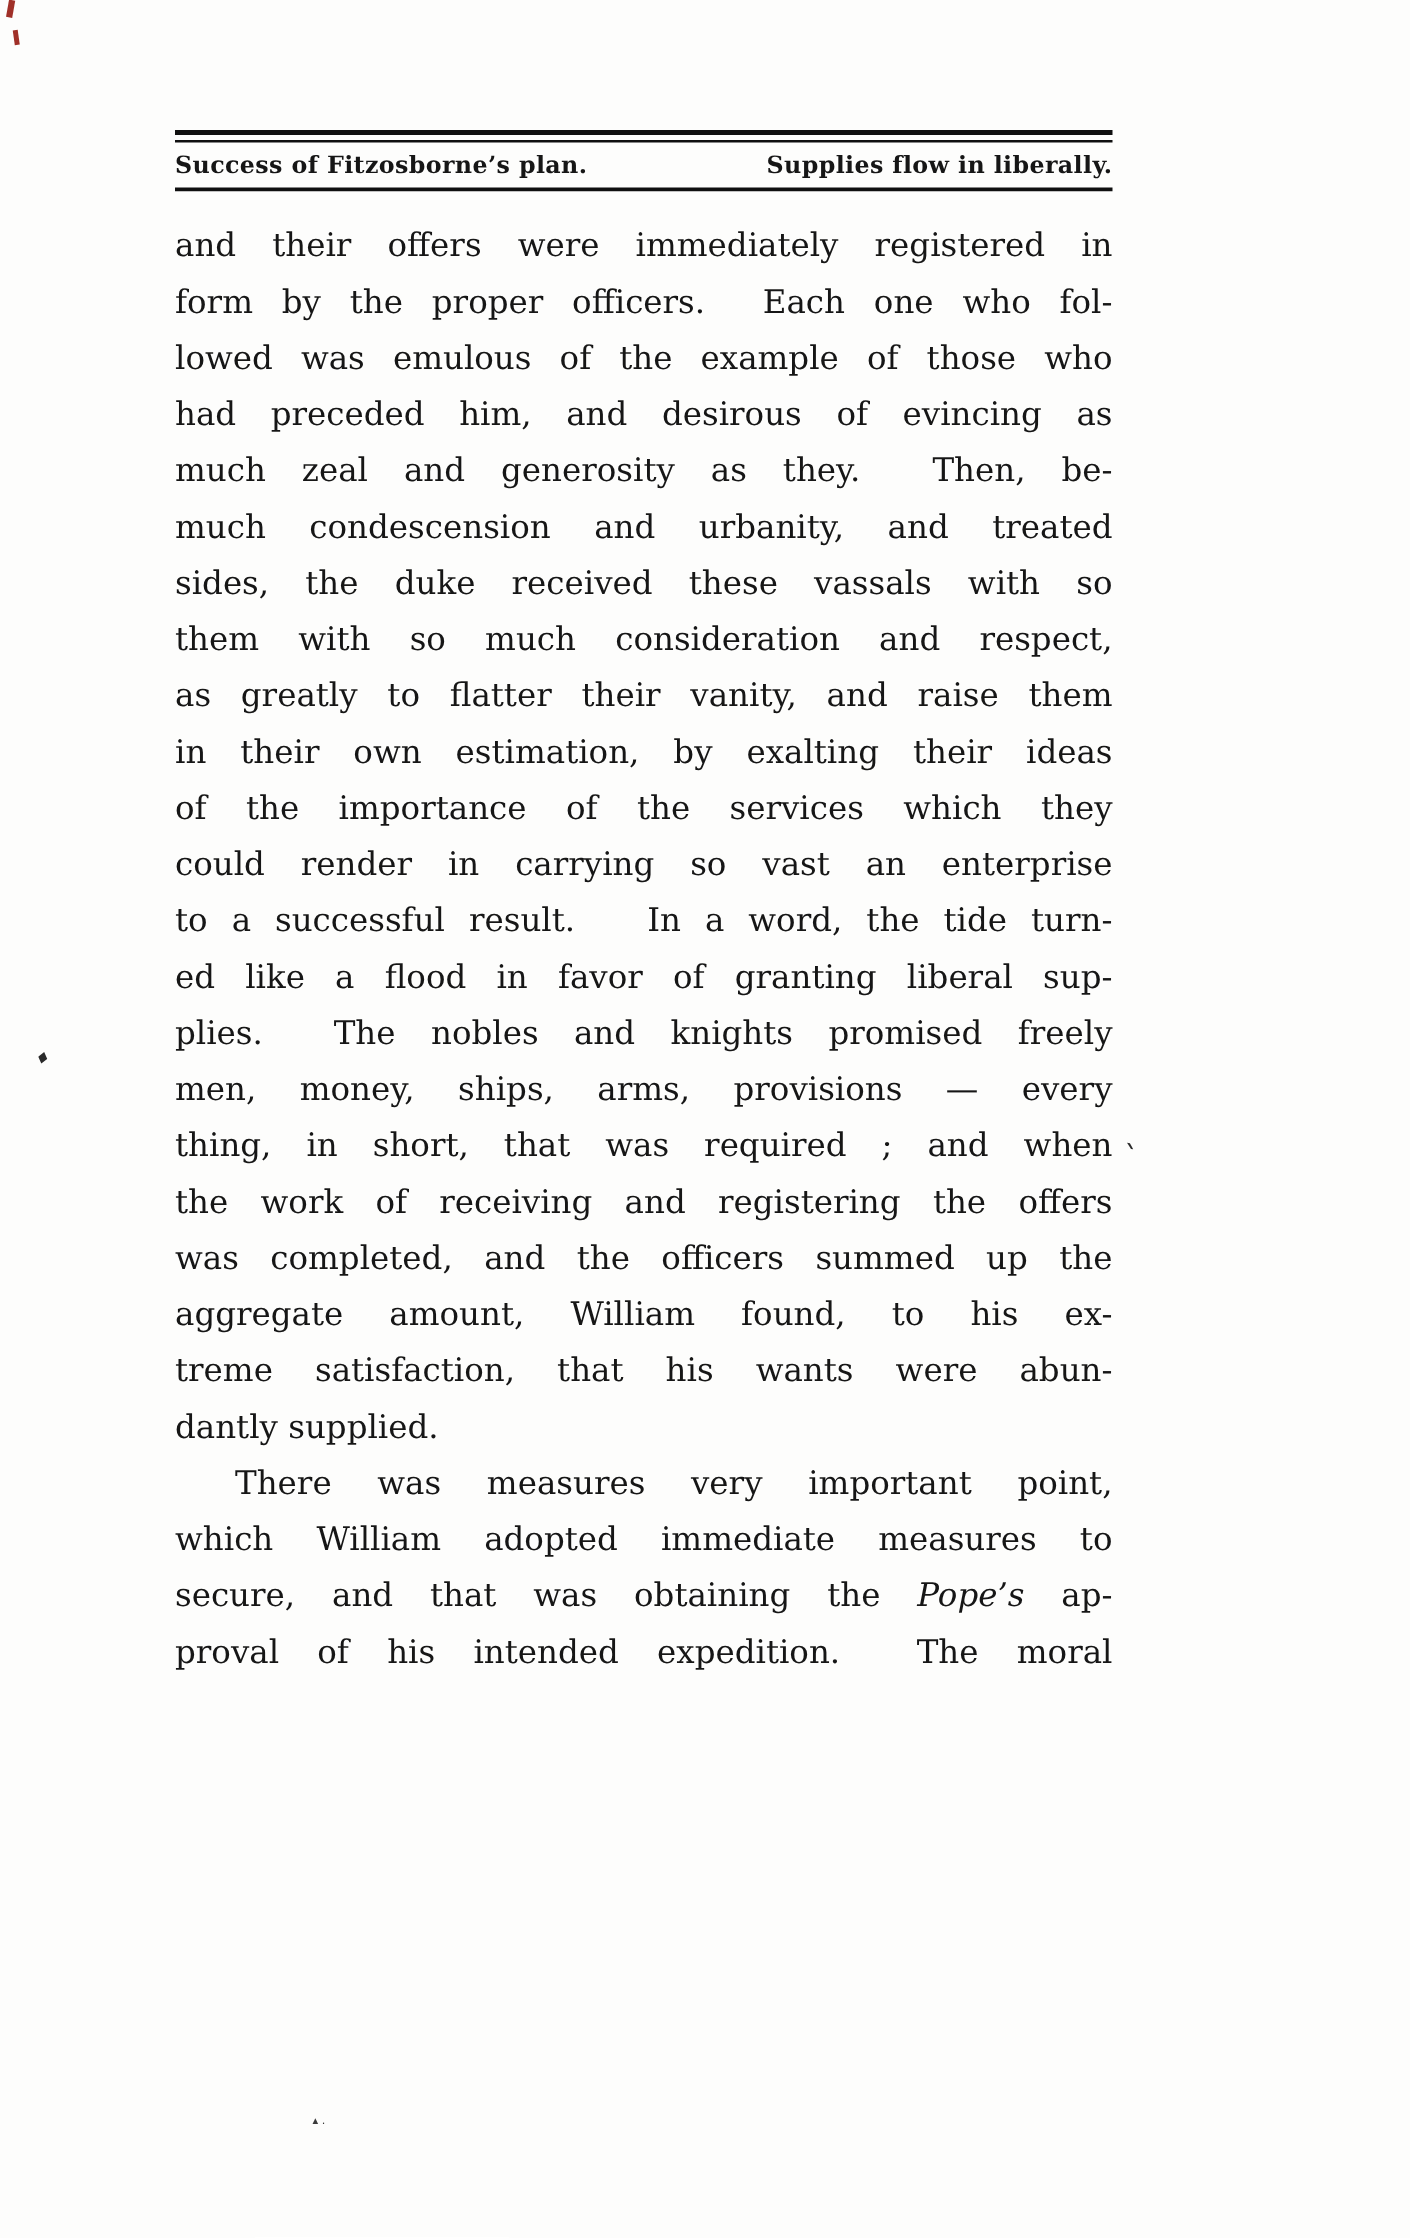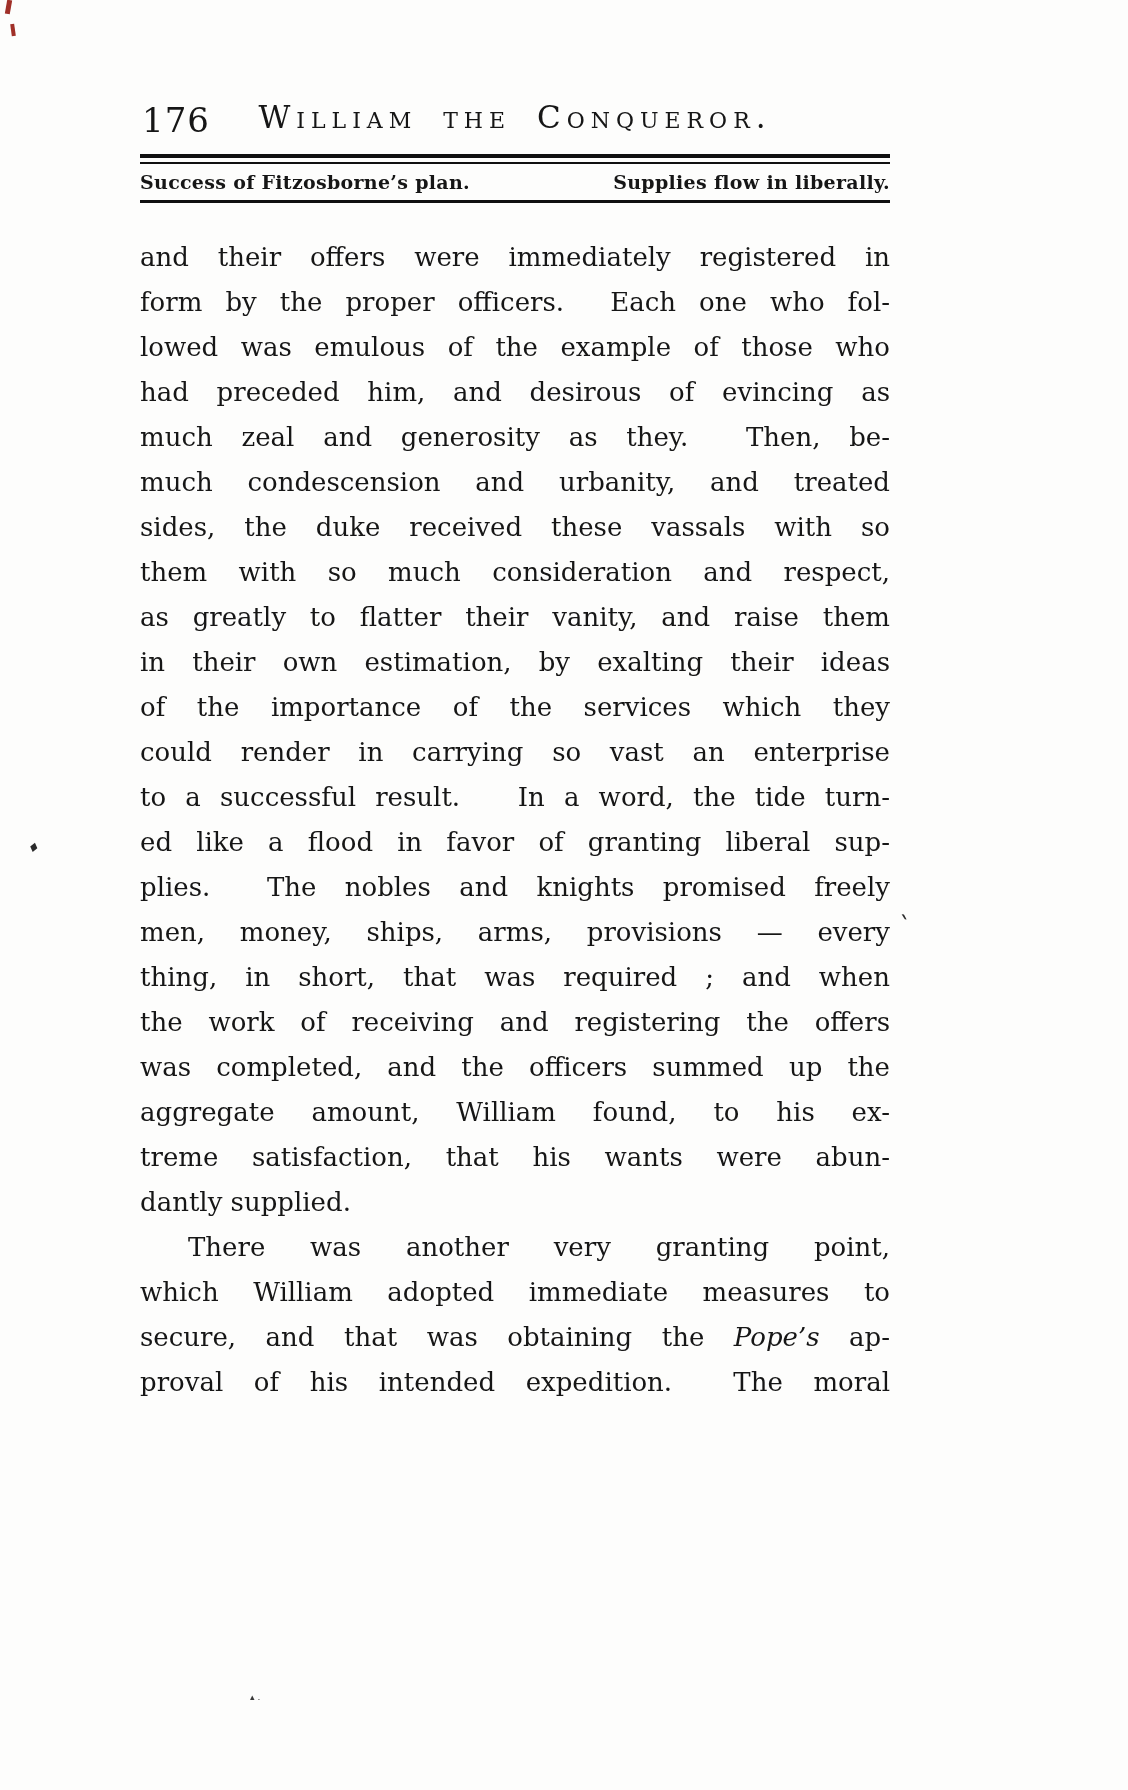--- a/index.html
+++ b/index.html
@@ -52,21 +52,21 @@
     margin-top: 7px;
     font-size: 19px;
     font-weight: bold;
     letter-spacing: 0.3px;
   }
   .single-rule {
     margin-top: 7px;
     border-top: 3px solid #101010;
   }
   .body-text {
-    margin-top: 32px;
+    margin-top: 22px;
     font-size: 26px;
   }
   .line {
     line-height: 45px;
     text-align: justify;
     text-align-last: justify;
     white-space: normal;
   }
   .line.flush-last {
     text-align: left;
@@ -109,24 +109,20 @@
 </head>
 <body>
 
 <div class="page">
 
   <span class="speck speck-1"></span>
   <span class="speck speck-2"></span>
 
   <div class="content">
 
-    <div class="header-row">
-      <span class="page-number">176</span>
-      <div class="book-title">William the Conqueror.</div>
-    </div>
 
     <div class="double-rule"></div>
 
     <div class="running-heads">
       <span>Success of Fitzosborne’s plan.</span>
       <span>Supplies flow in liberally.</span>
     </div>
 
     <div class="single-rule"></div>
 
@@ -151,21 +147,21 @@
         <div class="line">men, money, ships, arms, provisions — every</div>
         <div class="line">thing, in short, that was required ; and when</div>
         <div class="line">the work of receiving and registering the offers</div>
         <div class="line">was completed, and the officers summed up the</div>
         <div class="line">aggregate amount, William found, to his ex-</div>
         <div class="line">treme satisfaction, that his wants were abun-</div>
         <div class="line flush-last">dantly supplied.</div>
       </div>
 
       <div class="paragraph">
-        <div class="line indent-first">There was another very granting point,</div>
+        <div class="line indent-first">There was measures very important point,</div>
         <div class="line">which William adopted immediate measures to</div>
         <div class="line"><span>secure, and that was obtaining the </span><span class="italic">Pope’s</span><span> ap-</span></div>
         <div class="line">proval of his intended expedition.&nbsp; The moral</div>
       </div>
 
     </div>
   </div>
 
   <span class="artifact artifact-left-diamond">♦</span>
   <span class="artifact artifact-right-tick">`</span>

